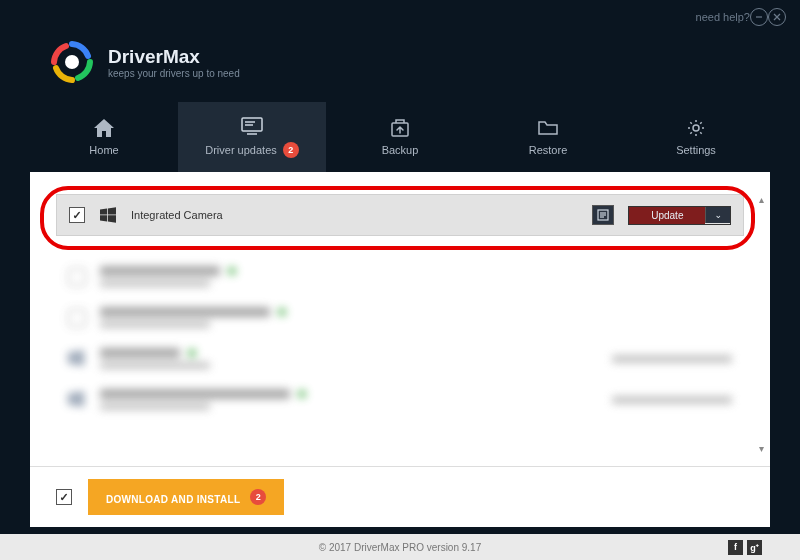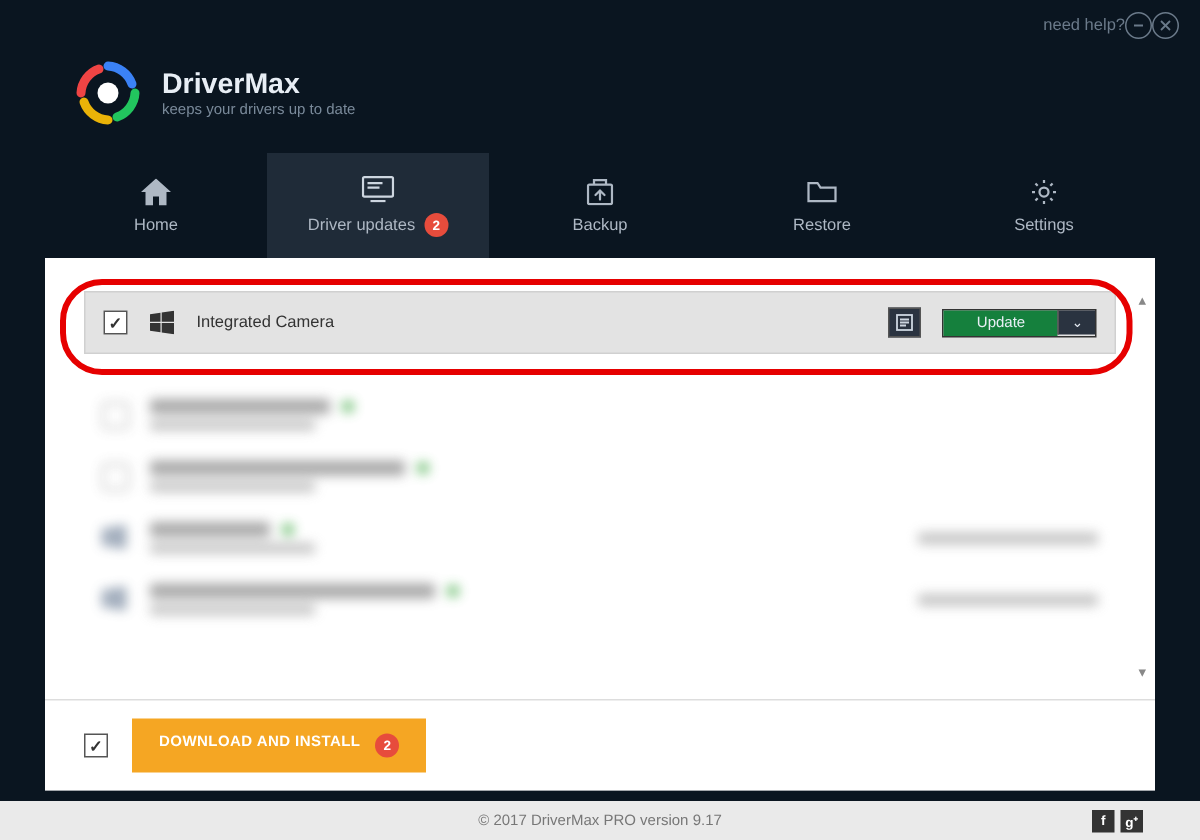--- a/index.html
+++ b/index.html
@@ -26,34 +26,34 @@
 .scrollbar-down{position:absolute;right:6px;bottom:18px;color:#888;font-size:10px}
 .driver-row{display:flex;align-items:center;padding:10px 12px;gap:14px;background:#e3e3e3;border:1px solid #d0d0d0}
 .checkbox{width:16px;height:16px;border:1.5px solid #555;display:flex;align-items:center;justify-content:center;background:#fff}
 .checkbox.checked::after{content:"✓";color:#333;font-size:11px;font-weight:bold}
 .os-icon{width:18px;height:18px;display:flex;align-items:center;justify-content:center}
 .driver-info{flex:1}
 .driver-name{font-size:11px;color:#333}
 .driver-status{font-size:10px;color:#666}
 .details-btn{width:22px;height:20px;border:1px solid #555;background:#2a3340;display:flex;align-items:center;justify-content:center}
 .update-btn{display:flex;align-items:center;border:1px solid #333}
-.update-btn-main{background:#15803d;color:#e8eef5;font-size:10px;padding:3px 22px}
+.update-btn-main{background:#7f1d1d;color:#e8eef5;font-size:10px;padding:3px 22px}
 .update-btn-drop{background:#2a3340;color:#e8eef5;padding:3px 8px;border-left:1px solid #555;font-size:9px}
 .blurred-rows{margin-top:20px;filter:blur(4px);opacity:0.85}
 .brow{display:flex;align-items:center;padding:10px 12px;gap:14px}
 .brow .bicon{width:18px;height:18px;border:1.5px solid #888;border-radius:3px}
 .brow .btxt{flex:1}
 .brow .bname{display:flex;align-items:center;gap:8px}
 .brow .bn{height:10px;background:#999;border-radius:2px}
 .brow .bdot{width:8px;height:8px;border-radius:50%;background:#4caf50}
 .brow .bs{height:7px;background:#bbb;border-radius:2px;margin-top:4px;width:110px}
 .brow .bright{height:8px;background:#bbb;width:120px;border-radius:2px}
 .wicon{width:18px;height:18px}
 .bottom-bar{position:absolute;bottom:0;left:0;right:0;border-top:1px solid #ddd;padding:12px 26px;display:flex;align-items:center;gap:16px;background:#fff}
-.install-btn{background:#f5a623;color:#fff;font-size:10px;font-weight:600;padding:10px 18px;display:flex;align-items:flex-start;gap:10px;letter-spacing:0.3px}
+.install-btn{background:#f5a623;color:#fff;font-size:10px;font-weight:600;padding:10px 18px;display:flex;align-items:flex-end;gap:10px;letter-spacing:0.3px}
 .footer{position:absolute;bottom:0;left:0;right:0;height:26px;background:#eaeaea;display:flex;align-items:center;justify-content:center;gap:8px;font-size:10px;color:#777}
 .social{position:absolute;right:38px;display:flex;gap:4px}
 .social-btn{width:15px;height:15px;background:#333;color:#fff;font-size:9px;display:flex;align-items:center;justify-content:center;font-weight:bold}
 </style>
 </head>
 <body>
 
 <div class="topbar">
   <a>need help?</a>
   <div class="window-btn">
@@ -74,21 +74,21 @@
     <svg viewBox="0 0 44 44">
       <circle cx="22" cy="22" r="7" fill="#fff"></circle>
       <path d="M22 4 A18 18 0 0 1 38 16" stroke="#3b82f6" stroke-width="6" fill="none" stroke-linecap="round"></path>
       <path d="M40 22 A18 18 0 0 1 28 38" stroke="#22c55e" stroke-width="6" fill="none" stroke-linecap="round"></path>
       <path d="M22 40 A18 18 0 0 1 6 28" stroke="#eab308" stroke-width="6" fill="none" stroke-linecap="round"></path>
       <path d="M4 22 A18 18 0 0 1 16 6" stroke="#ef4444" stroke-width="6" fill="none" stroke-linecap="round"></path>
     </svg>
   </div>
   <div class="brand-text">
     <div class="brand-name">DriverMax</div>
-    <div class="brand-tag">keeps your drivers up to date</div>
+    <div class="brand-tag">keeps your drivers up to need</div>
   </div>
 </div>
 
 <div class="nav">
   <div class="nav-item">
     <div class="nav-icon">
       <svg width="20" height="18" viewBox="0 0 20 18" fill="#aeb8c4">
           <path d="M10 0 L20 9 L17 9 L17 18 L12 18 L12 12 L8 12 L8 18 L3 18 L3 9 L0 9 Z"></path>
         </svg>
     </div>

